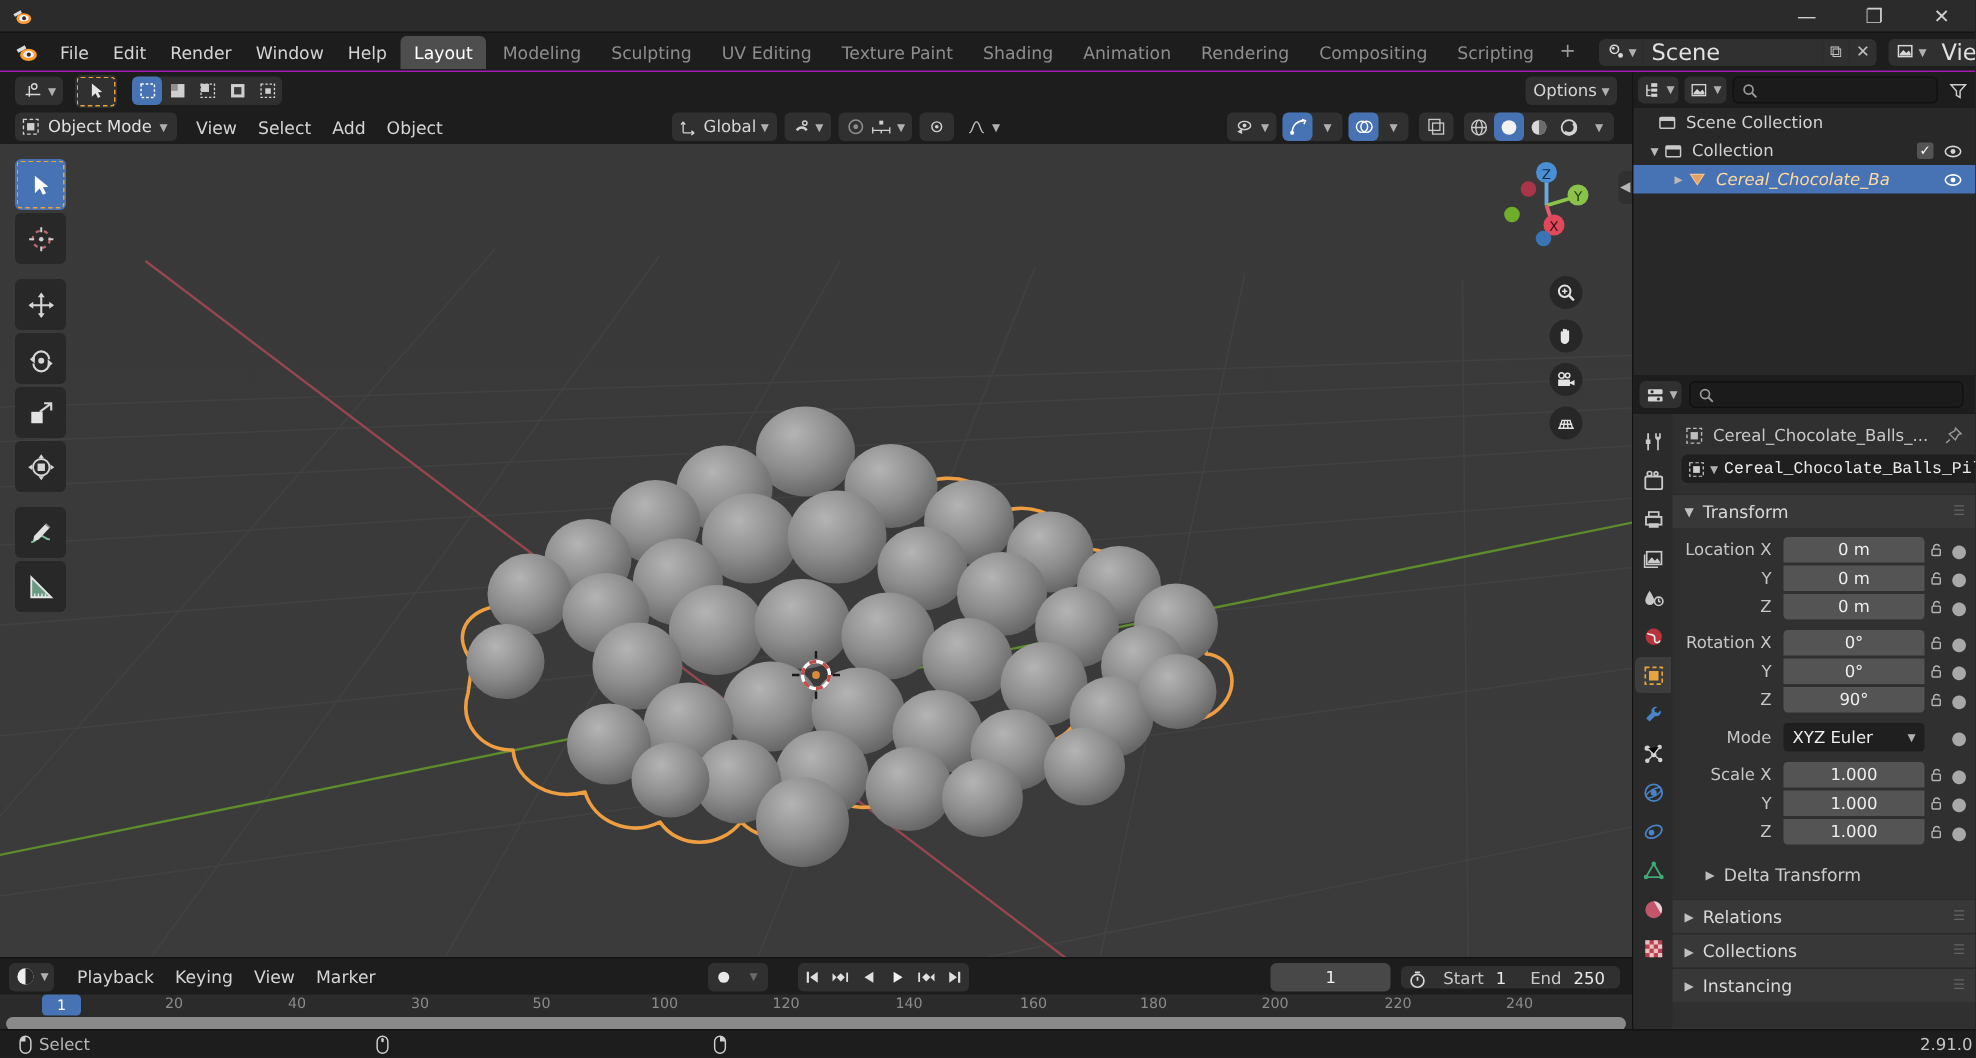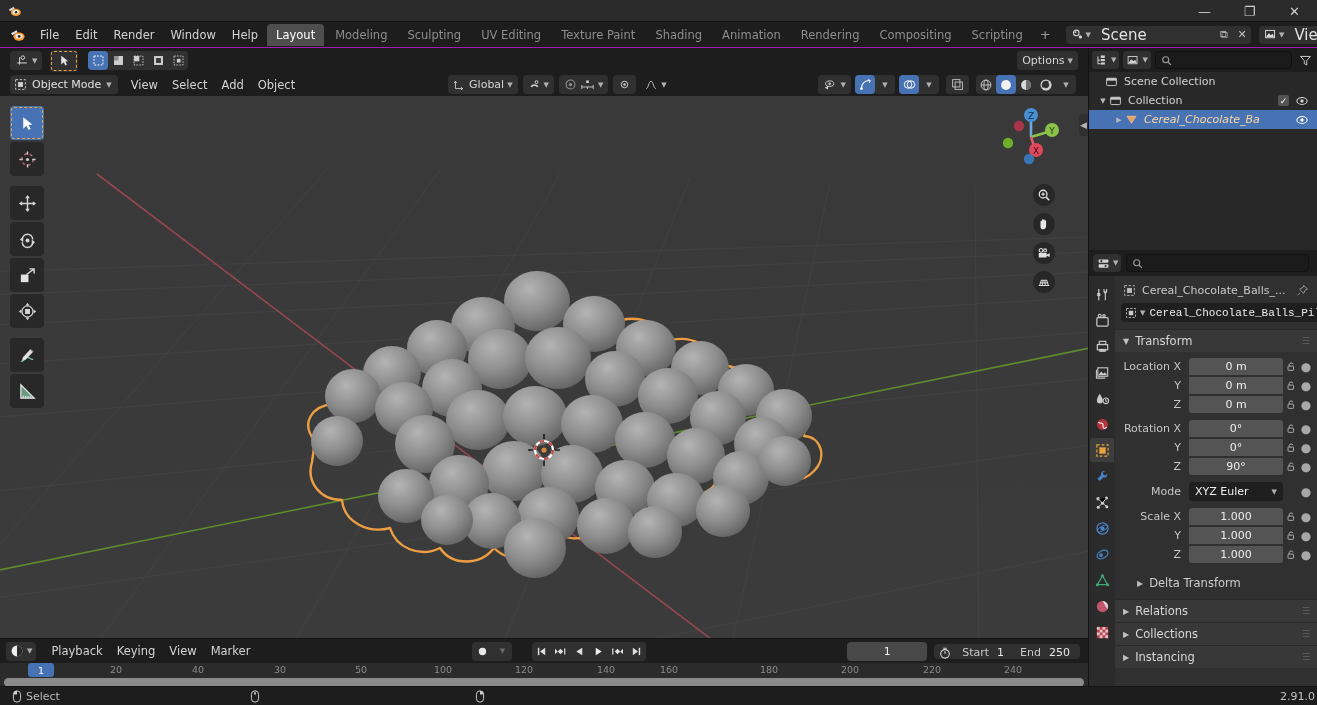--- a/index.html
+++ b/index.html
@@ -828,21 +828,21 @@
     </div>
 
     <div class="tl-track">
       <div class="tl-tick" style="left:116px;">20</div>
       <div class="tl-tick" style="left:198px;">40</div>
       <div class="tl-tick" style="left:280px;">30</div>
       <div class="tl-tick" style="left:361px;">50</div>
       <div class="tl-tick" style="left:443px;">100</div>
       <div class="tl-tick" style="left:524px;">120</div>
       <div class="tl-tick" style="left:606px;">140</div>
-      <div class="tl-tick" style="left:669px;">160</div>
+      <div class="tl-tick" style="left:689px;">160</div>
       <div class="tl-tick" style="left:769px;">180</div>
       <div class="tl-tick" style="left:850px;">200</div>
       <div class="tl-tick" style="left:932px;">220</div>
       <div class="tl-tick" style="left:1013px;">240</div>
       <div class="tl-playhead" style="left:41px;">1</div>
       <div class="tl-scroll"></div>
     </div>
   </div>
 
   <div class="outliner">

